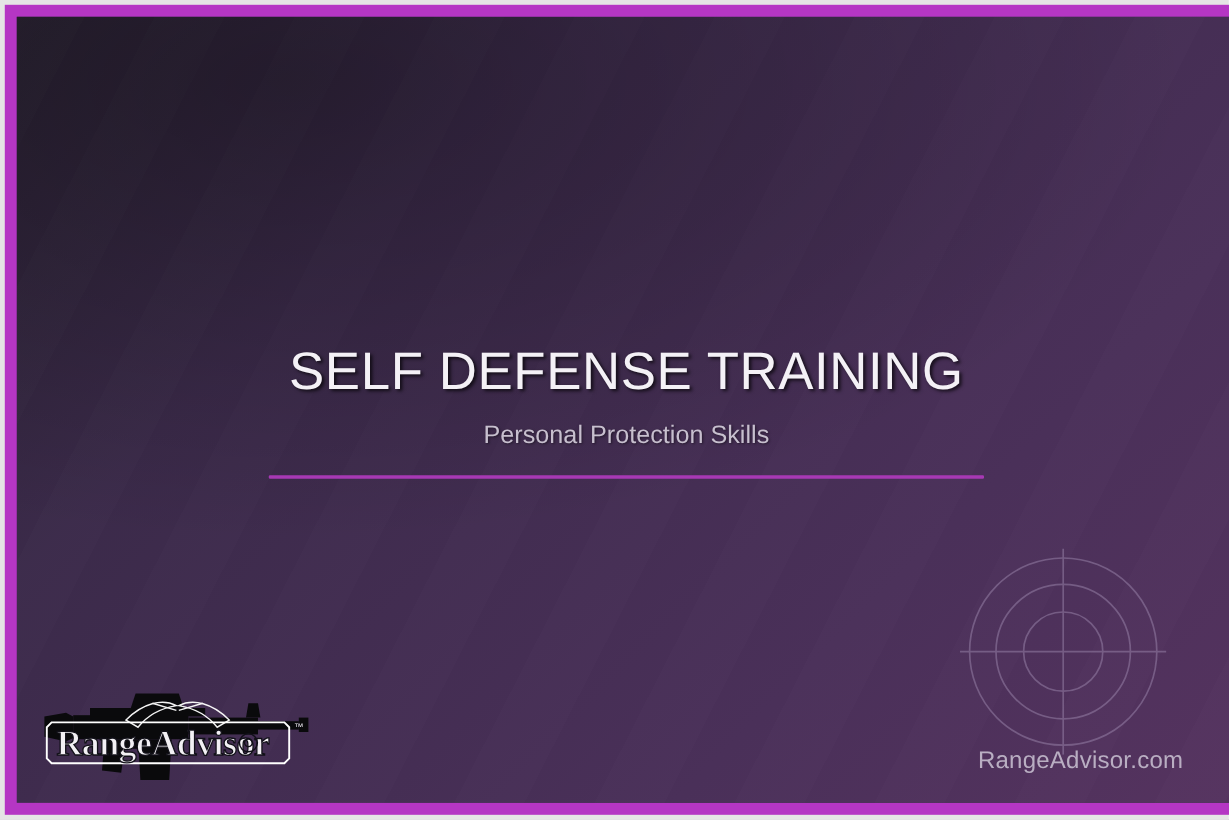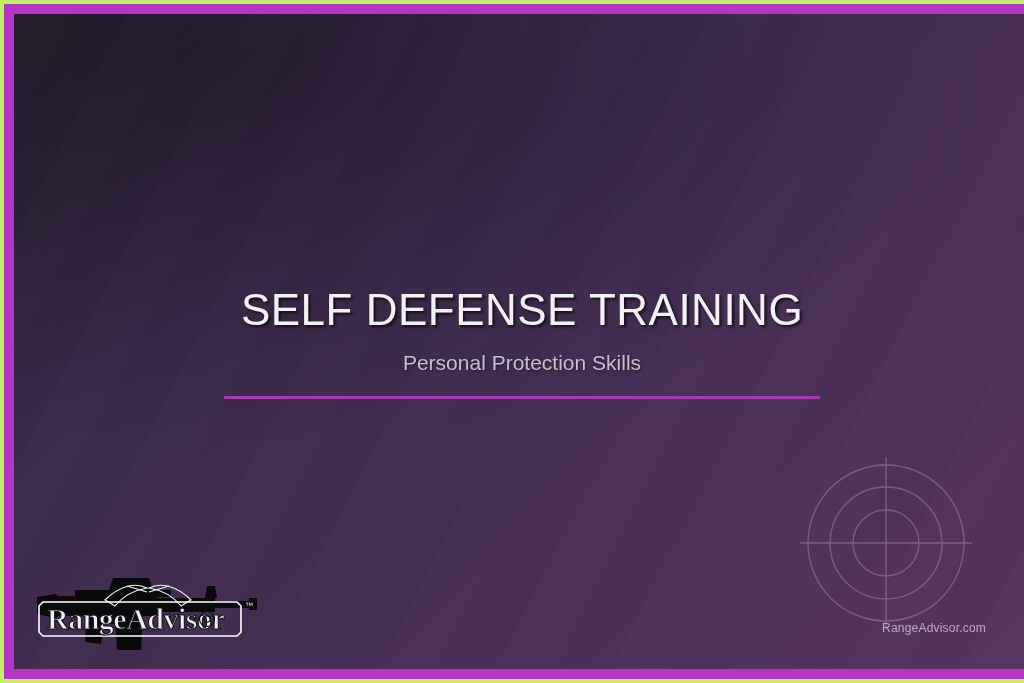--- a/index.html
+++ b/index.html
@@ -14,21 +14,21 @@
     font-family: "Liberation Sans", sans-serif;
   }
 
   
   #slide-frame {
     position: absolute;
     left: 0;
     top: 0;
     width: 1024px;
     height: 683px;
-    background: #bef264;
+    background: #e5e5e5;
     box-sizing: border-box;
   }
 
   
   #accent-border {
     position: absolute;
     left: 4px;
     top: 4px;
     width: 1026px;        
     height: 675px;
@@ -119,22 +119,22 @@
     left: 17px;
     top: 552px;
     width: 232px;
     height: 86px;
   }
 
   
   #footer-url {
     position: absolute;
     right: 44px;
-    bottom: 34px;
-    font-size: 12px;
+    bottom: 23px;
+    font-size: 20px;
     color: #b9aec2;
     letter-spacing: 0.2px;
   }
 </style>
 </head>
 <body>
 
 <div id="slide-frame">
 
   <div id="accent-border"></div>

